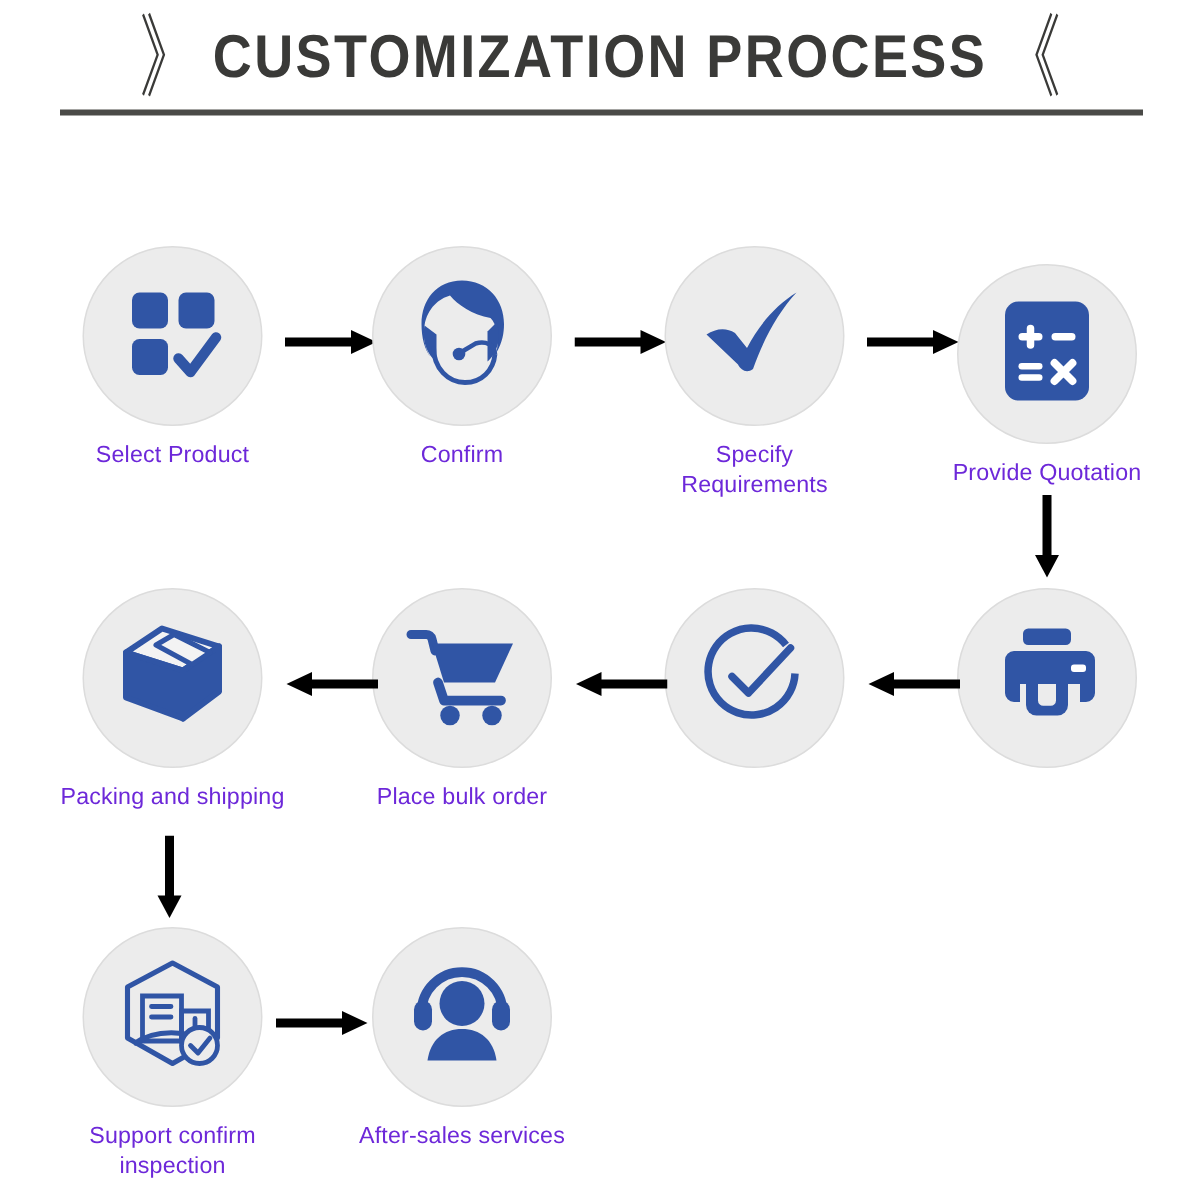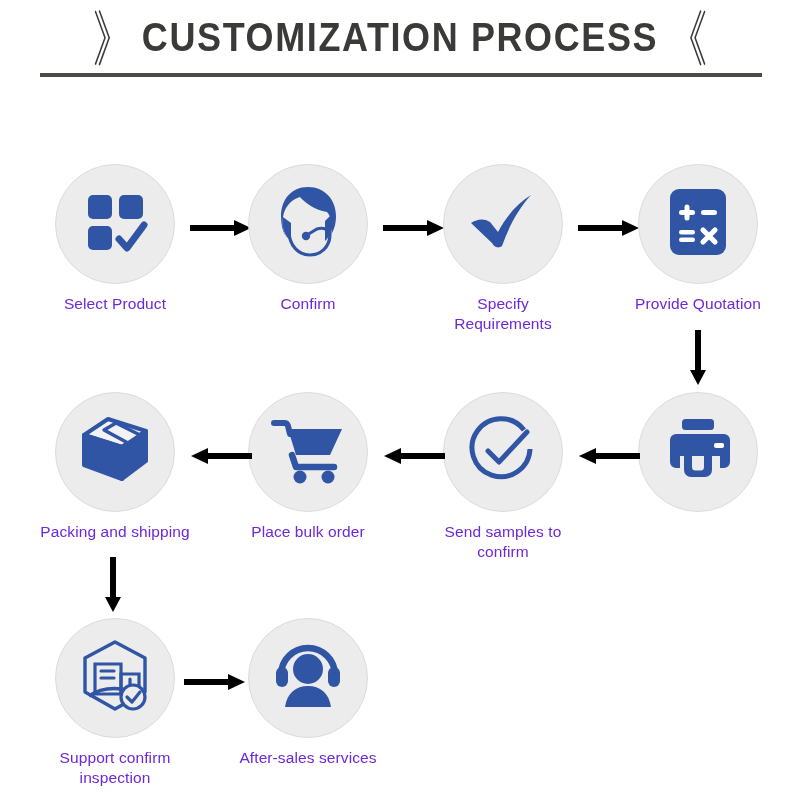--- a/index.html
+++ b/index.html
@@ -162,21 +162,21 @@
   <div class="node-label">Specify Requirements</div>
 </div>
 
 <div class="arrow" style="left:578px; top:219px;">
   <svg width="62" height="18" viewBox="0 0 62 18">
     <rect x="0" y="6" width="46" height="6" fill="#000"></rect>
     <path d="M44 1 L61 9 L44 17 Z" fill="#000"></path>
   </svg>
 </div>
 
-<div class="node" style="left:623px; top:164px;">
+<div class="node" style="left:623px; top:176px;">
   <div class="circle">
     <span>
       <svg width="62" height="72" viewBox="0 0 62 72">
         <rect x="3" y="3" width="56" height="66" rx="9" fill="#3055a5"></rect>
         <rect x="12" y="24" width="16" height="5" rx="2.5" fill="#fff"></rect>
         <rect x="17.5" y="18.5" width="5" height="16" rx="2.5" fill="#fff"></rect>
         <rect x="34" y="24" width="16" height="5" rx="2.5" fill="#fff"></rect>
         <rect x="12" y="44" width="16" height="4.4" rx="2.2" fill="#fff"></rect>
         <rect x="12" y="51.5" width="16" height="4.4" rx="2.2" fill="#fff"></rect>
         <path d="M36 44 L48 56 M48 44 L36 56" stroke="#fff" stroke-width="5.2" stroke-linecap="round"></path>
@@ -216,21 +216,20 @@
 
 <div class="node" style="left:428px; top:392px;">
   <div class="circle">
     <span>
       <svg width="74" height="74" viewBox="0 0 74 74">
         <path d="M58 17 A29 29 0 1 0 64 36" fill="none" stroke="#3055a5" stroke-width="5"></path>
         <path d="M22 38 L33 49 L61 19" fill="none" stroke="#3055a5" stroke-width="5" stroke-linecap="round" stroke-linejoin="round"></path>
       </svg>
     </span>
   </div>
-  <div class="node-label">Send samples to confirm</div>
 </div>
 
 <div class="arrow" style="left:383px; top:447px;">
   <svg width="62" height="18" viewBox="0 0 62 18">
     <rect x="16" y="6" width="46" height="6" fill="#000"></rect>
     <path d="M18 1 L1 9 L18 17 Z" fill="#000"></path>
   </svg>
 </div>
 
 <div class="node" style="left:233px; top:392px;">

